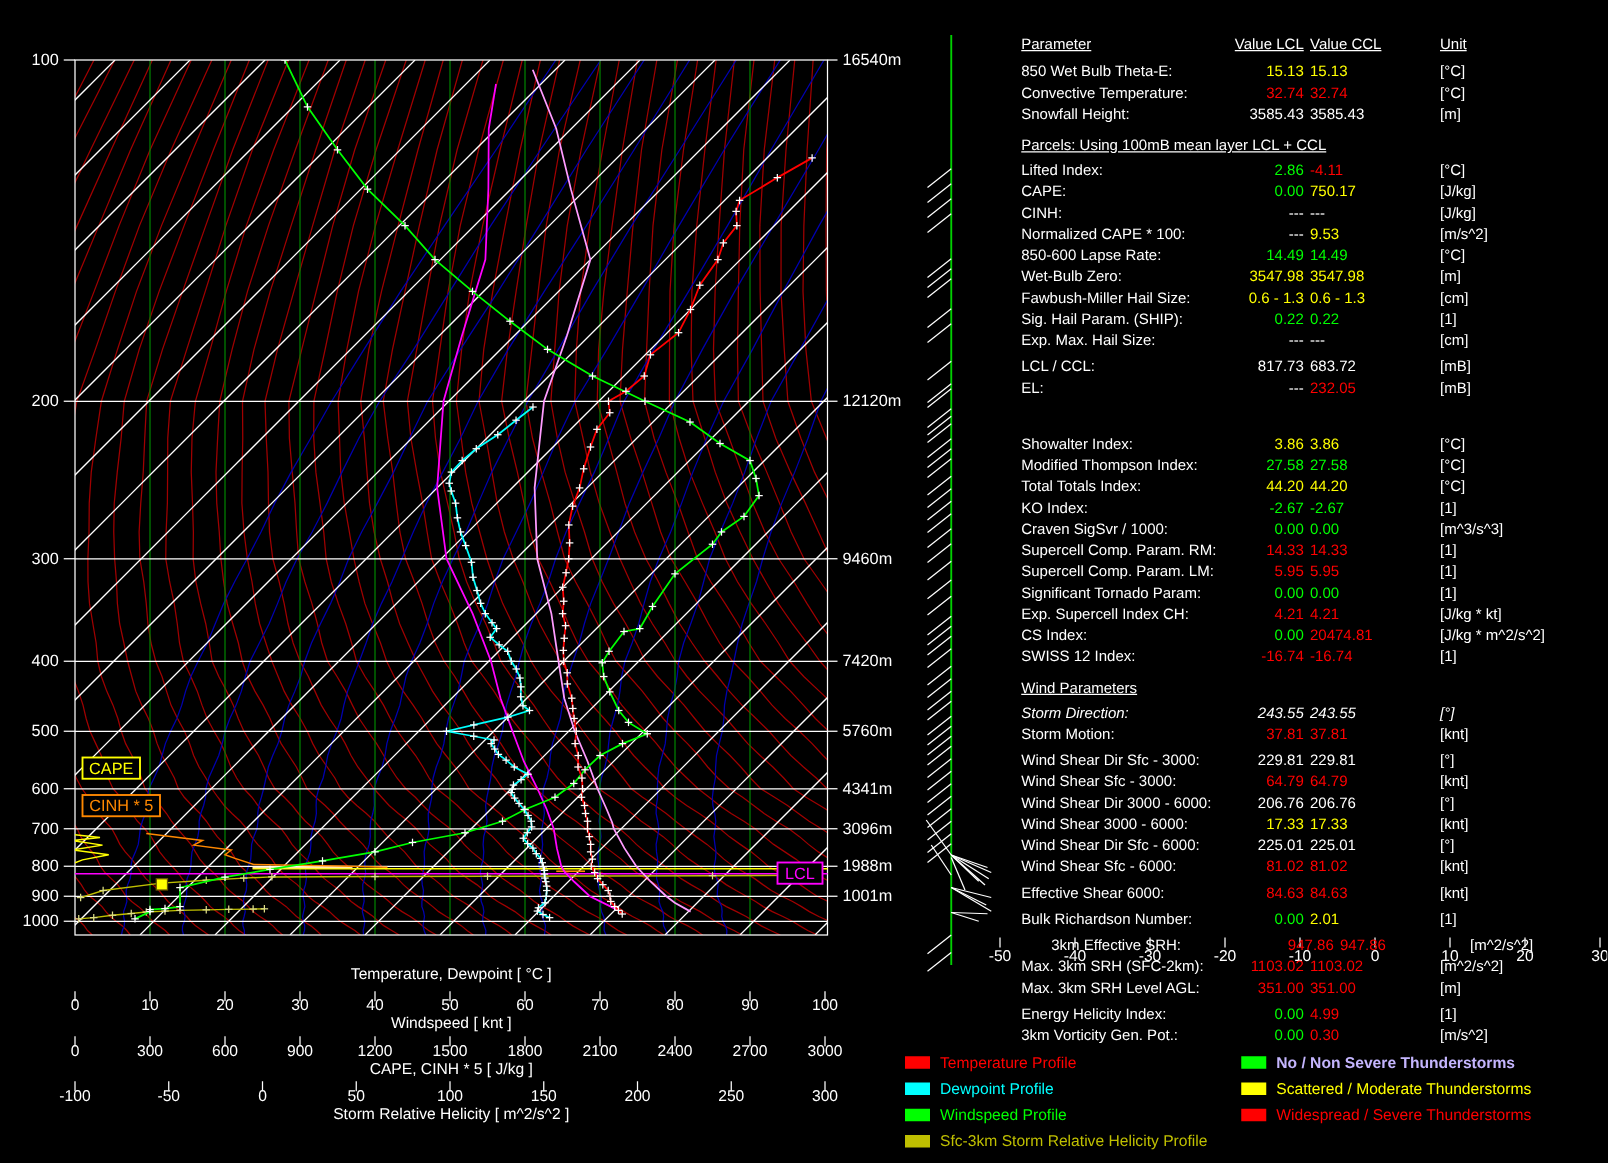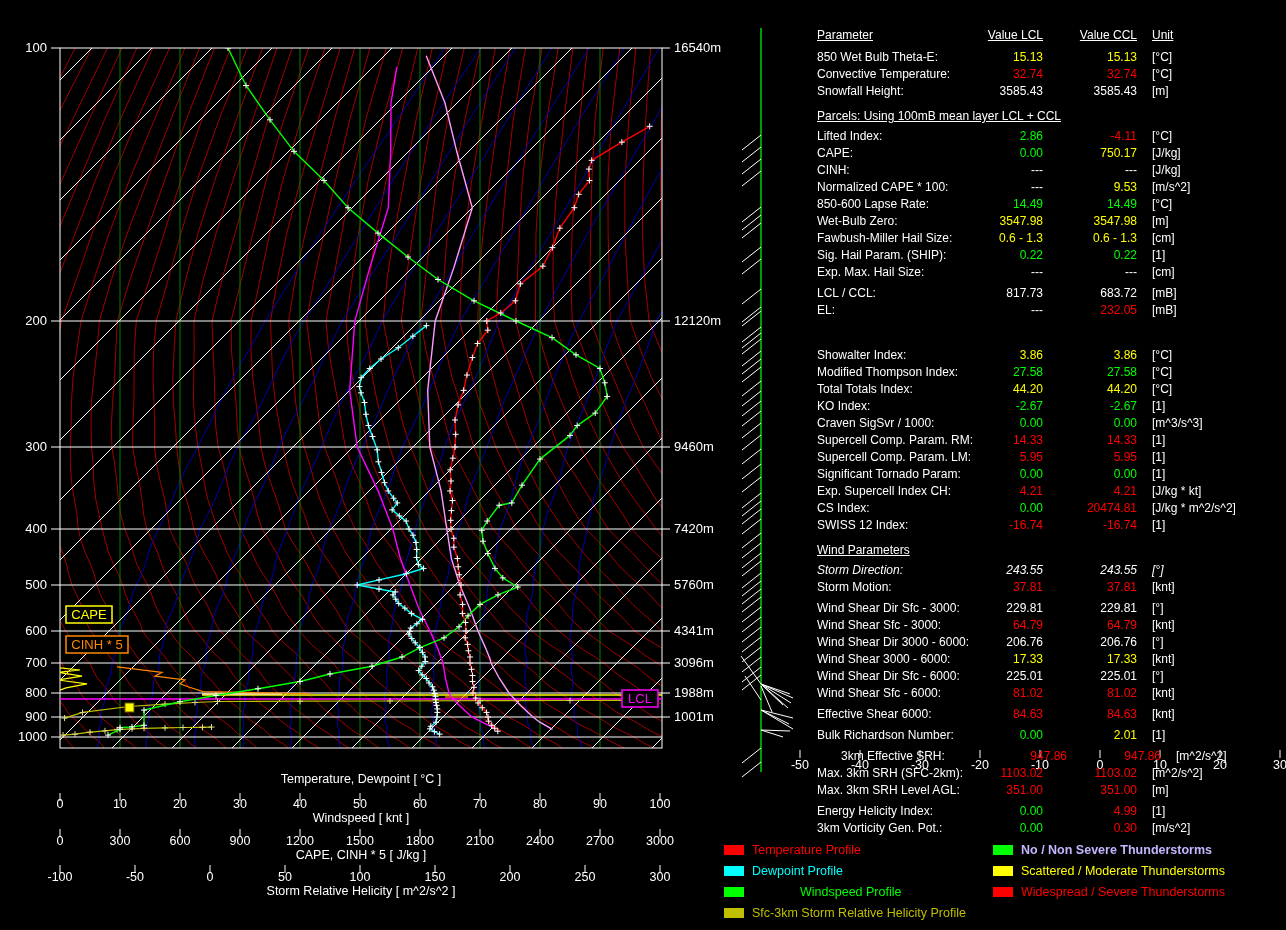--- a/index.html
+++ b/index.html
@@ -7,21 +7,21 @@
         font-family:"Liberation Sans",sans-serif;}
   #sounding-svg{position:absolute;left:0;top:0;}
   #title-bar{position:absolute;left:64px;top:13px;color:#fff;font-size:15px;font-weight:bold;
              letter-spacing:0.3px;white-space:nowrap;}
   #title-bar span{margin-right:34px;}
   #param-table{position:absolute;left:815px;top:0;width:471px;height:836px;font-size:12px;}
   .trow,.thead,.tsection{position:absolute;left:0;width:471px;height:15px;white-space:nowrap;}
   .tcell{position:absolute;top:0;}
   .c-label{left:2px;width:232px;}
   .c-lcl{left:120px;width:108px;text-align:right;}
-  .c-ccl{left:233px;width:89px;text-align:right;}
+  .c-ccl{left:233px;width:89px;text-align:left;}
   .c-unit{left:337px;width:130px;}
   .underl{text-decoration:underline;}
   #legend{position:absolute;left:0;top:0;width:1286px;height:930px;pointer-events:none;}
   .leg-item{position:absolute;height:14px;font-size:12.5px;white-space:nowrap;}
   .leg-swatch{position:absolute;left:0;top:2px;width:20px;height:10px;}
   .leg-text{position:absolute;left:28px;top:0;}
 </style>
 </head>
 <body>
 
@@ -1045,21 +1045,21 @@
       <div class="leg-item" style="left: 724px; top: 843px;">
         <span class="leg-swatch" style="background: rgb(255, 0, 0);"></span>
         <span class="leg-text" style="color: rgb(255, 0, 0);">Temperature Profile</span>
       </div>
       <div class="leg-item" style="left: 724px; top: 864px;">
         <span class="leg-swatch" style="background: rgb(0, 255, 255);"></span>
         <span class="leg-text" style="color: rgb(0, 255, 255);">Dewpoint Profile</span>
       </div>
       <div class="leg-item" style="left: 724px; top: 885px;">
         <span class="leg-swatch" style="background: rgb(0, 255, 0);"></span>
-        <span class="leg-text" style="color: rgb(0, 255, 0); margin-left: 48px;">Windspeed Profile</span>
+        <span class="leg-text" style="color: rgb(0, 255, 0);">Windspeed Profile</span>
       </div>
       <div class="leg-item" style="left: 724px; top: 906px;">
         <span class="leg-swatch" style="background: rgb(191, 191, 0);"></span>
         <span class="leg-text" style="color: rgb(191, 191, 0);">Sfc-3km Storm Relative Helicity Profile</span>
       </div>
       <div class="leg-item" style="left: 993px; top: 843px;">
         <span class="leg-swatch" style="background: rgb(0, 255, 0);"></span>
         <span class="leg-text" style="color: #c4b5fd; font-weight: bold;">No / Non Severe Thunderstorms</span>
       </div>
       <div class="leg-item" style="left: 993px; top: 864px;">

